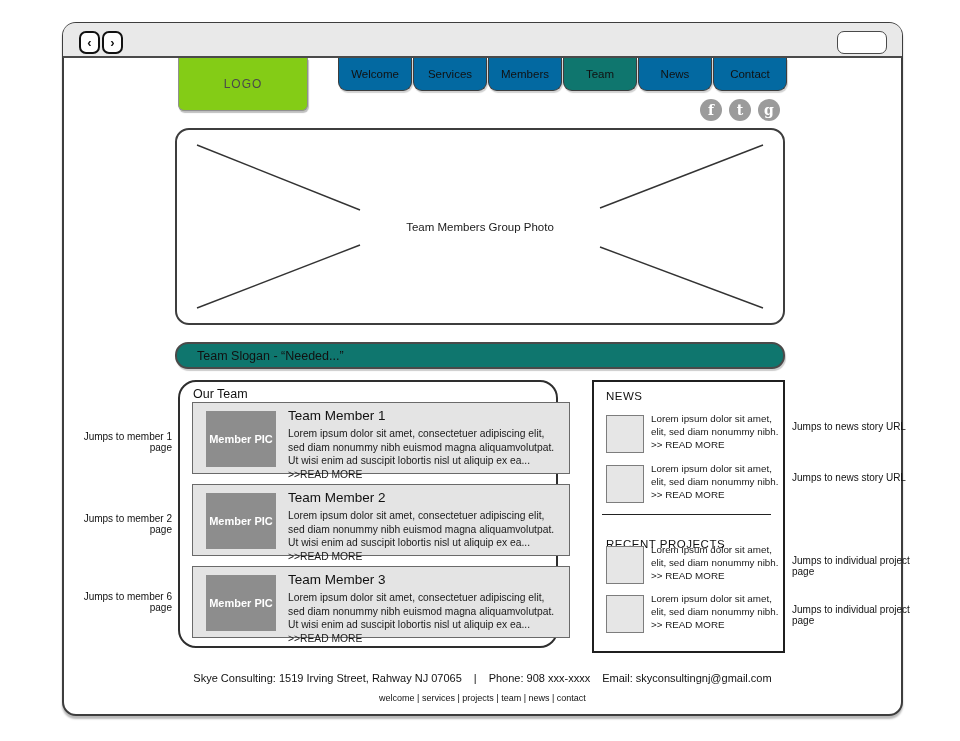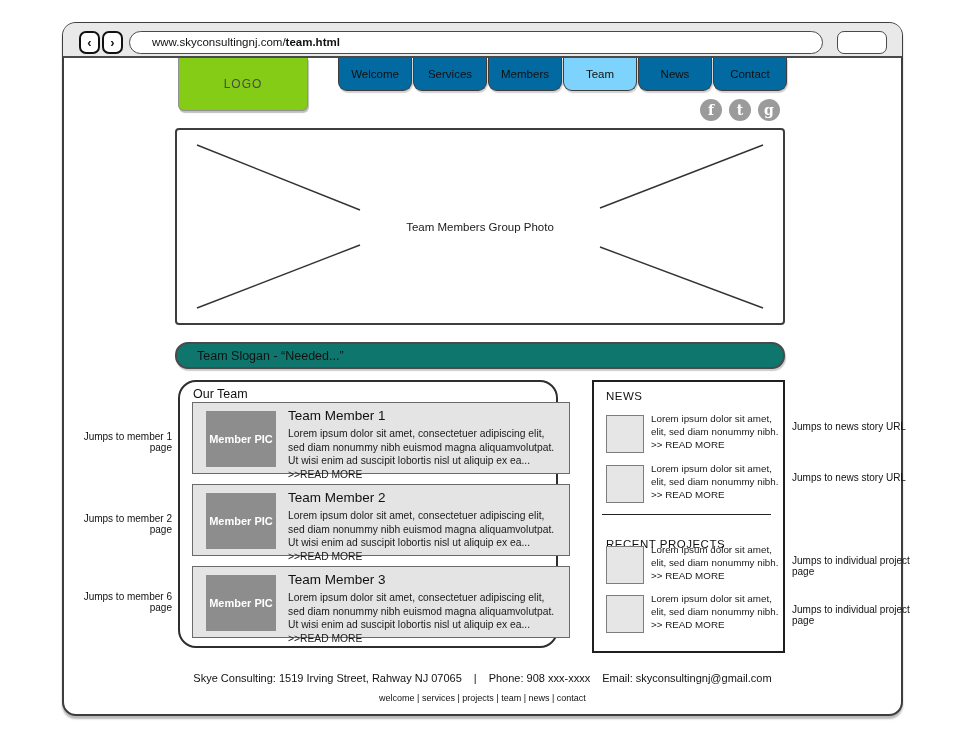--- a/index.html
+++ b/index.html
@@ -46,33 +46,33 @@
     font-size:12px; letter-spacing:1px; color:#4a4a4a;
   }
   .tabs { left:338px; top:58px; display:flex; gap:1px; }
   .tab {
     width:74px; height:33px; background:#0369a1;
     border:1.5px solid #3d3d3d; border-top:none; border-radius:0 0 9px 9px;
     display:flex; align-items:center; justify-content:center;
     font-size:11.5px; color:#111; cursor:pointer;
     box-shadow:1px 2px 1px rgba(0,0,0,.18);
   }
-  .tab.active { background:#7dd3fc; }
+  .tab.active { background:#0f766e; }
   .social { left:700px; top:99px; display:flex; gap:7px; }
   .social-circle {
     width:22px; height:22px; border-radius:50%; background:#9b9b9b;
     color:#fff; font-weight:bold; font-size:14px;
     display:flex; align-items:center; justify-content:center; cursor:pointer;
     font-family:"DejaVu Serif", serif;
   }
 
   
   .hero {
     left:175px; top:128px; width:610px; height:197px;
-    border:2px solid #3d3d3d; border-radius:4px; background:#fff;
+    border:2px solid #3d3d3d; border-radius:14px; background:#fff;
   }
   .hero svg { position:absolute; left:0; top:0; }
   .hero-label {
     position:absolute; left:0; top:0; width:100%; height:100%;
     display:flex; align-items:center; justify-content:center;
     font-size:11.5px; color:#1a1a1a;
   }
 
   
   .slogan {
@@ -143,23 +143,20 @@
 <div class="stage">
 
   <div class="abs frame"></div>
 
   <div class="abs chrome"></div>
   <div class="abs navbtn" style="left:79px; top:31px;">
     <span>‹</span>
   </div>
   <div class="abs navbtn" style="left:102px; top:31px;">
     <span>›</span>
-  </div>
-  <div class="abs urlbar">
-    <span>www.skyconsultingnj.com/</span><b>team.html</b>
   </div>
   <div class="abs chromebox"></div>
 
   <div class="abs logo">
     <span>LOGO</span>
   </div>
   <div class="abs tabs">
     <div class="tab">
         <span>Welcome</span>
       </div>

